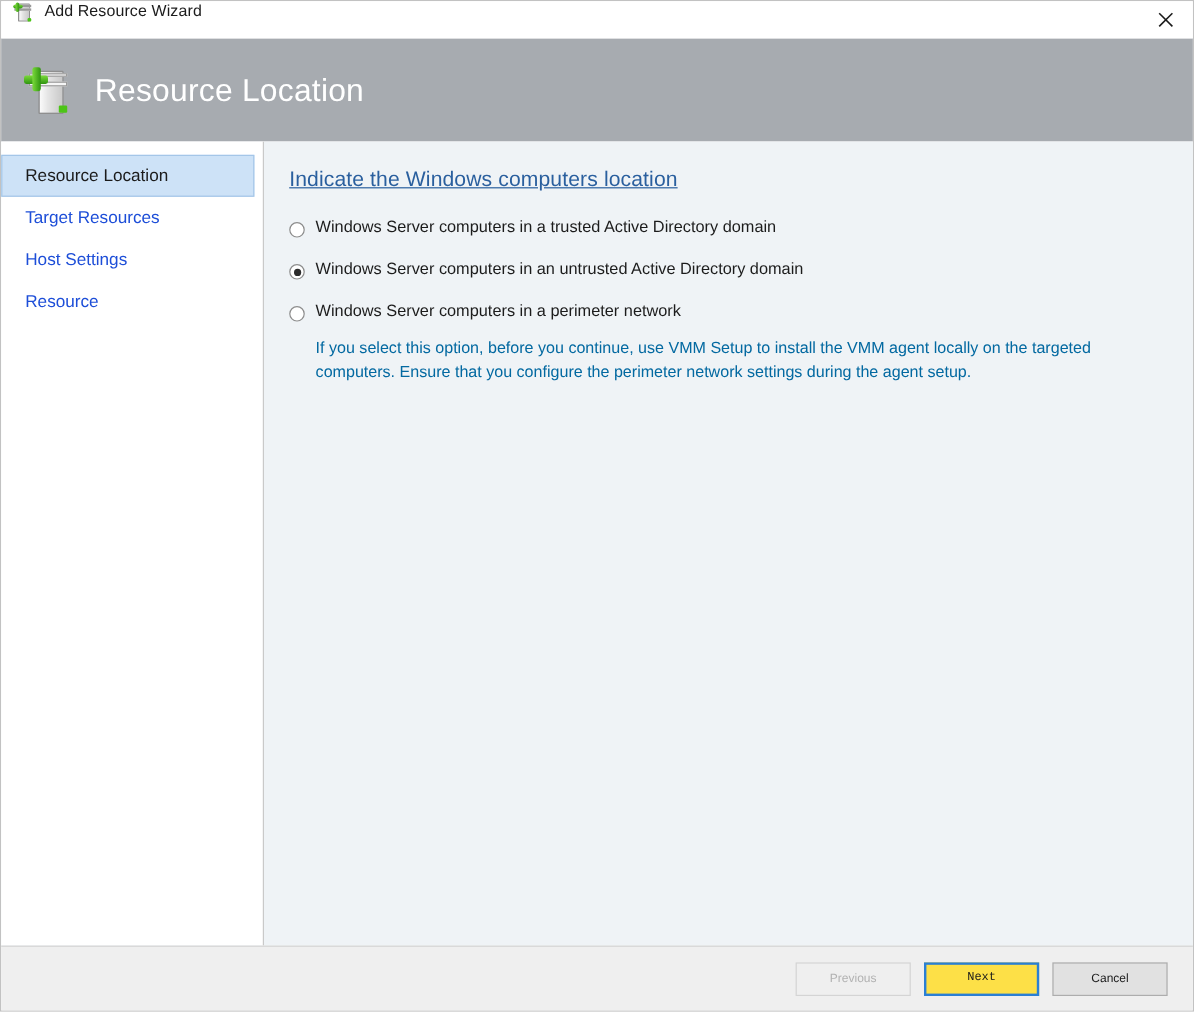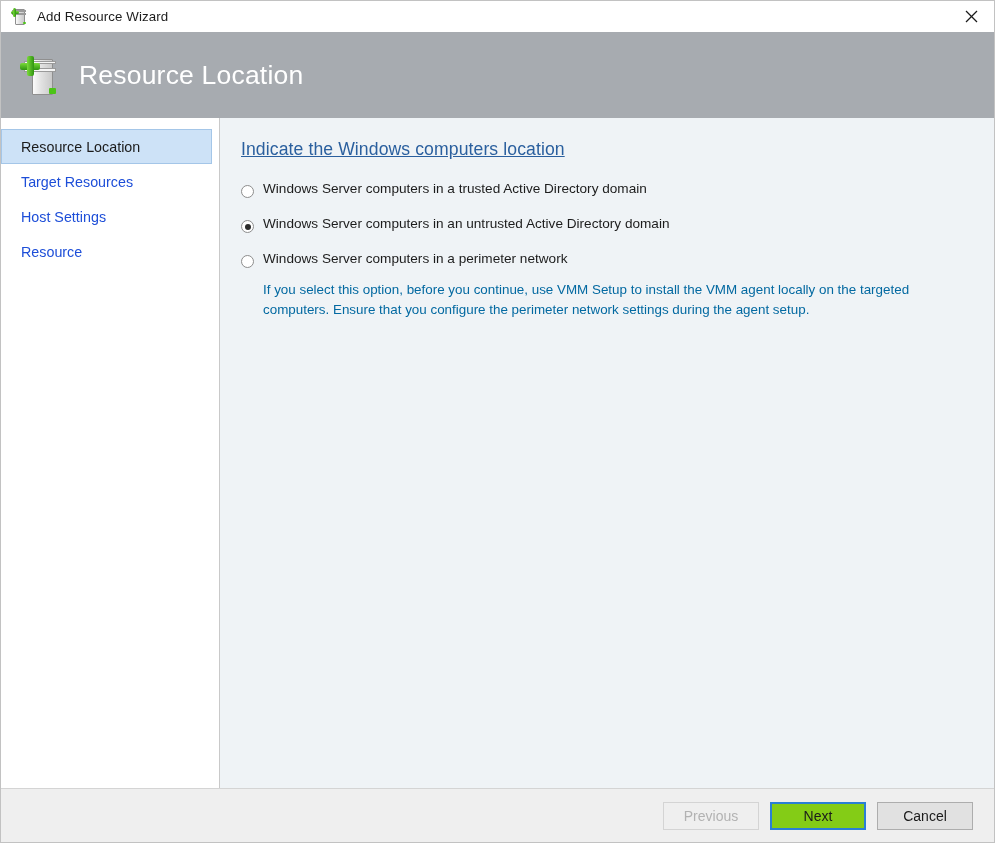--- a/index.html
+++ b/index.html
@@ -26,21 +26,20 @@
     flex-direction: column;
   }
 
   
   .titlebar {
     position: relative;
     height: 31px;
     min-height: 31px;
     background: #ffffff;
     display: flex;
-    align-items: center;
     padding-left: 9px;
     box-sizing: border-box;
   }
   .titlebar-icon {
     width: 18px;
     height: 18px;
     position: relative;
     flex: 0 0 auto;
     margin-right: 9px;
   }
@@ -248,40 +247,41 @@
     display: flex;
     align-items: center;
     justify-content: flex-end;
     padding-right: 21px;
     box-sizing: border-box;
     gap: 11px;
   }
   .btn {
     width: 96px;
     height: 28px;
-    font-size: 14px;
+    font-size: 10px;
     font-family: "Liberation Sans", sans-serif;
     background: #e1e1e1;
     border: 1px solid #adadad;
     color: #1b1b1b;
     box-sizing: border-box;
     cursor: default;
     padding: 0;
     line-height: 26px;
     text-align: center;
   }
   .btn.disabled {
     background: #efefef;
     border: 1px solid #d4d4d4;
     color: #b2b2b2;
   }
   .btn.default {
     border: 2px solid #2a7fd4;
-    background: #84cc16;
+    background: #fde047;
     line-height: 24px;
+    font-family: Liberation Mono, monospace;
   }
 </style>
 </head>
 <body>
 
 <div class="window">
 
   <div class="titlebar">
     <span class="titlebar-icon">
       <span class="srv">

